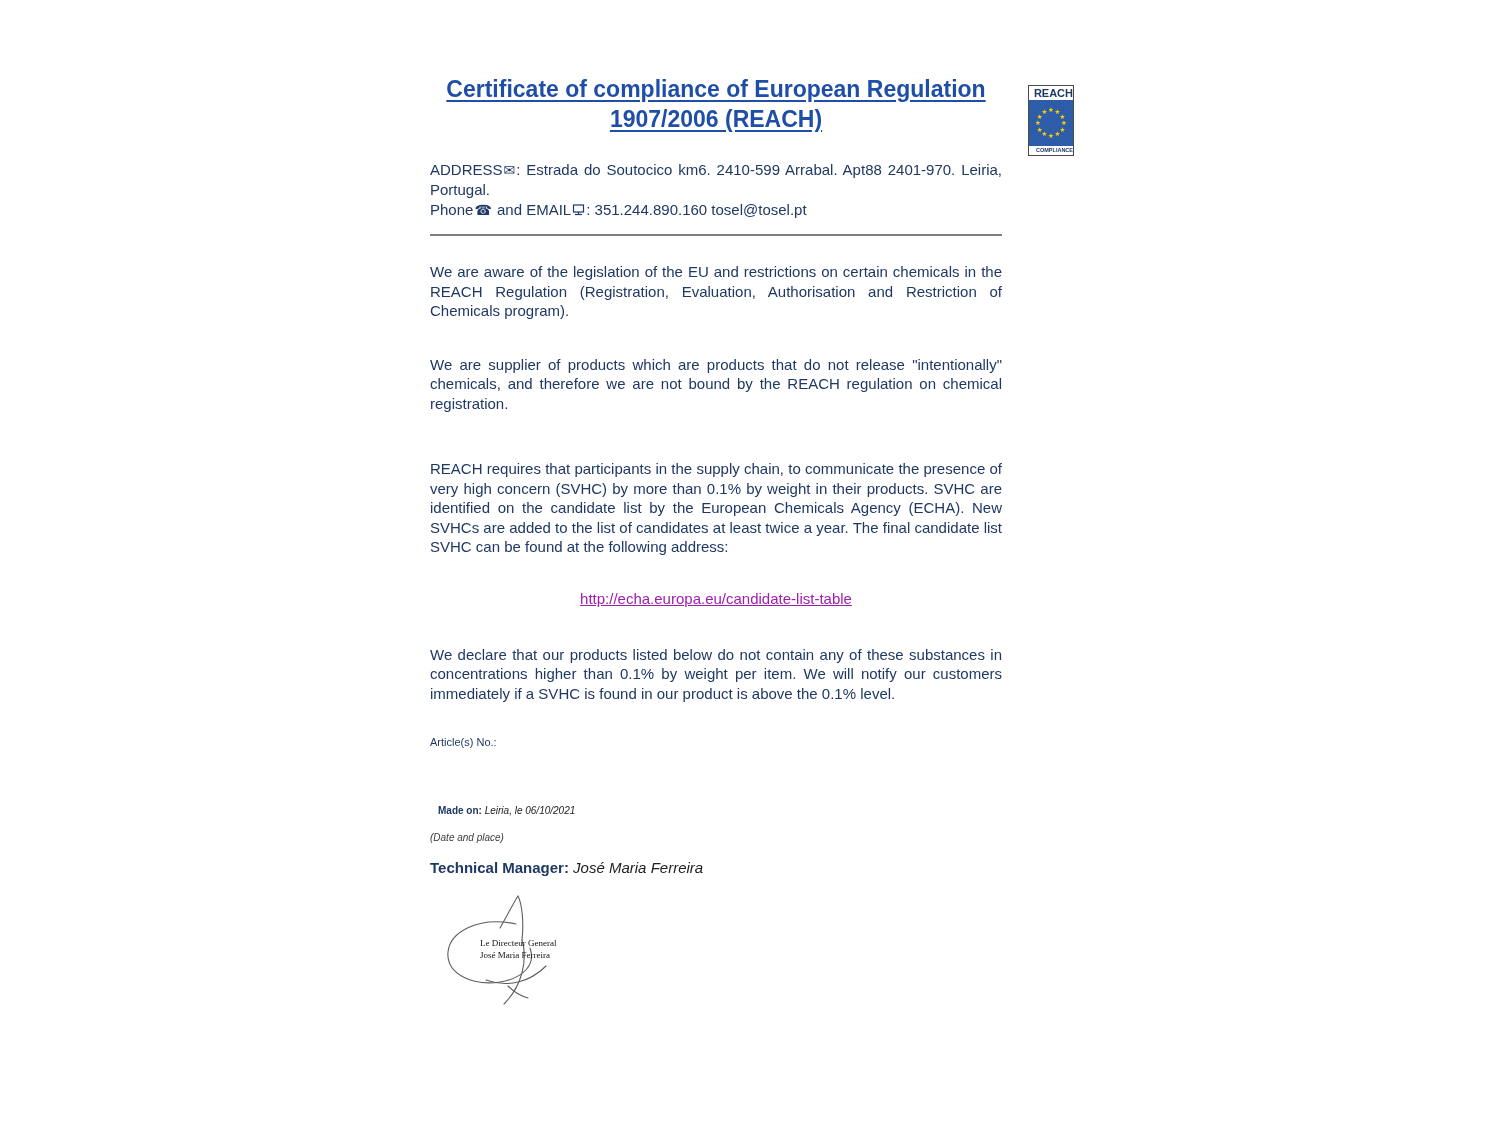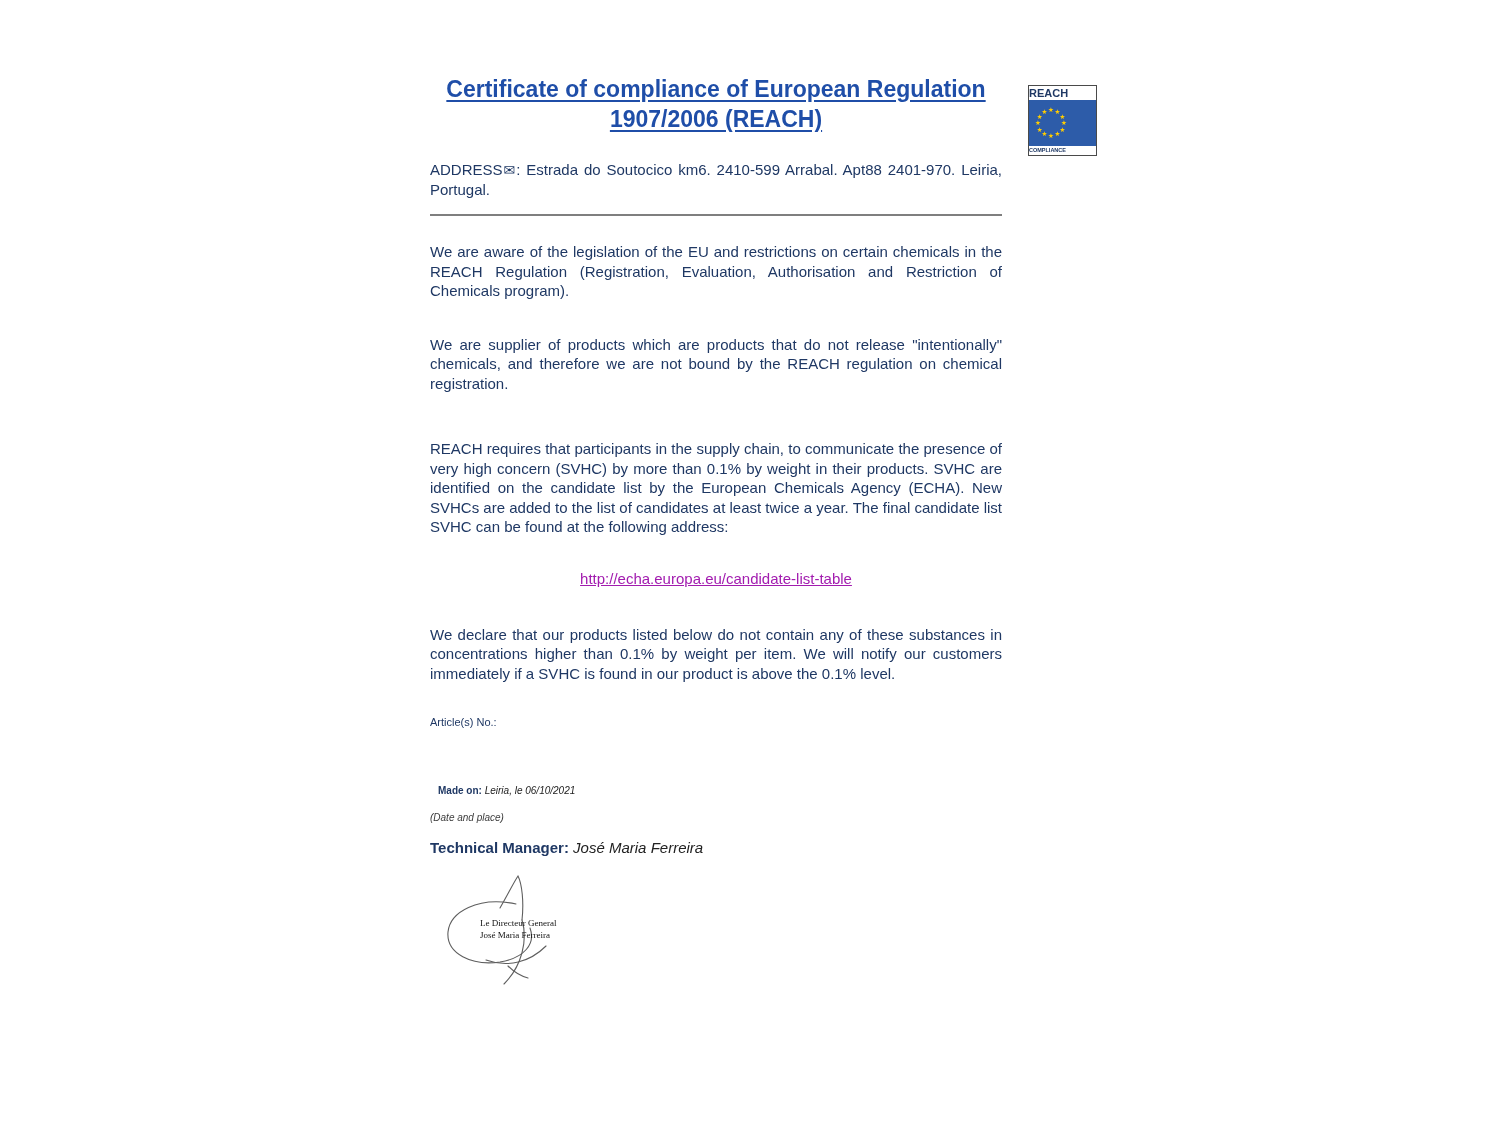--- a/index.html
+++ b/index.html
@@ -39,22 +39,22 @@
   .lbl2 { font-weight:bold; }
   .ital { font-style:italic; color:#222222; }
   .note { margin-top:16px; font-size:10px; font-style:italic; color:#3d3d3d; }
   .note2 { margin-left:3px; }
 
   .sig { margin-top:18px; margin-left:8px; width:160px; height:112px; }
   .sig svg { display:block; }
   .sigtext { font-family:"Liberation Serif", serif; font-size:9px; fill:#111111; }
 
   .logo {
-    position:absolute; left:1028px; top:85px; width:69px;
-    border:1px solid #4a4a4a; background:#ffffff; text-align:left;
+    position:absolute; left:1028px; top:85px; width:46px;
+    border:1px solid #4a4a4a; background:#ffffff; text-align:right;
   }
   .logo-top { font-size:11px; font-weight:bold; color:#1F3864; line-height:14px; letter-spacing:0px; }
   .logo-mid { height:46px; background:#2D5CA9; }
   .logo-mid svg { display:block; }
   .logo-bottom { font-size:5.5px; font-weight:bold; color:#1F3864; line-height:9px; letter-spacing:0px; }
 </style>
 </head>
 <body>
 
 <div class="page">
@@ -87,20 +87,27 @@
 
     <h1 class="title">
       <span>Certificate of compliance of European Regulation</span><br>
       <span>1907/2006 (REACH)</span>
     </h1>
 
     <div class="supplier">
       <p class="sline">
         <span>ADDRESS</span><span class="glyph">✉</span><span>: Estrada do Soutocico km6. 2410-599 Arrabal. Apt88 2401-970. Leiria, Portugal.</span>
       </p>
+      <p class="sline">
+        <span>Phone</span><span class="glyph">☎</span><span> and EMAIL</span><svg class="pcicon" width="13" height="12" viewBox="0 0 13 12">
+            <rect x="1.5" y="1" width="10" height="7" fill="none" stroke="#1F3864" stroke-width="1.2"></rect>
+            <line x1="3" y1="10.5" x2="10" y2="10.5" stroke="#1F3864" stroke-width="1.2"></line>
+            <line x1="6.5" y1="8" x2="6.5" y2="10" stroke="#1F3864" stroke-width="1.2"></line>
+          </svg><span>: 351.244.890.160 tosel@tosel.pt</span>
+      </p>
     </div>
 
     <hr class="rule">
 
     <p class="para p1">We are aware of the legislation of the EU and restrictions on certain chemicals in the REACH Regulation (Registration, Evaluation, Authorisation and Restriction of Chemicals program).</p>
 
     <p class="para p2">We are supplier of products which are products that do not release "intentionally" chemicals, and therefore we are not bound by the REACH regulation on chemical registration.</p>
 
     <p class="para p3">REACH requires that participants in the supply chain, to communicate the presence of very high concern (SVHC) by more than 0.1% by weight in their products. SVHC are identified on the candidate list by the European Chemicals Agency (ECHA). New SVHCs are added to the list of candidates at least twice a year. The final candidate list SVHC can be found at the following address:</p>
 

